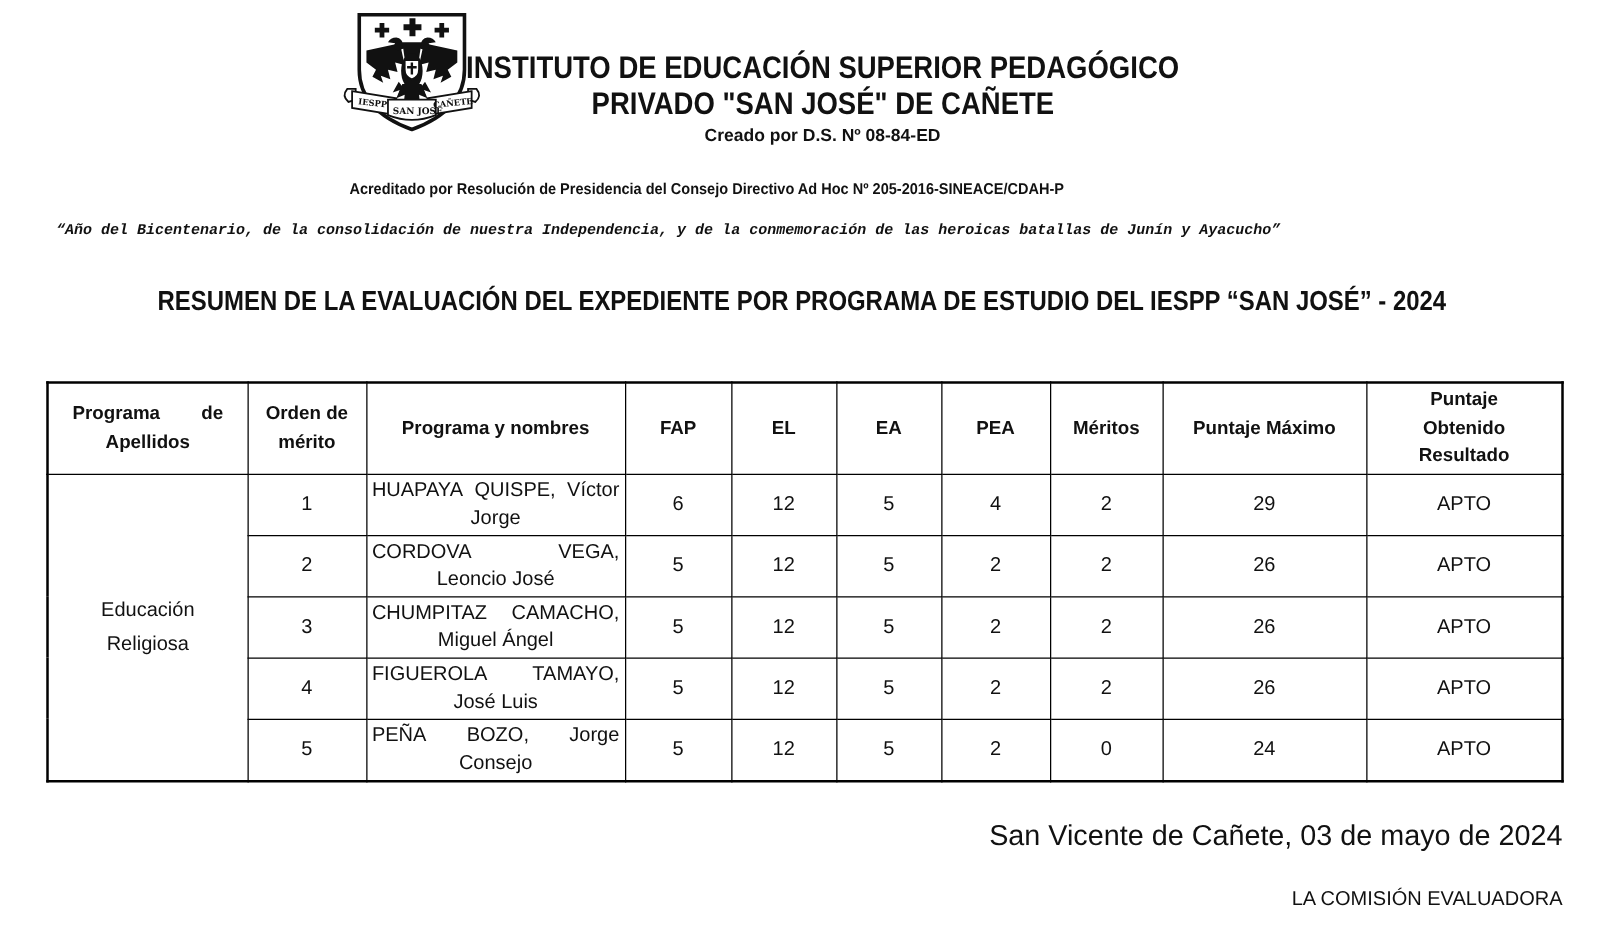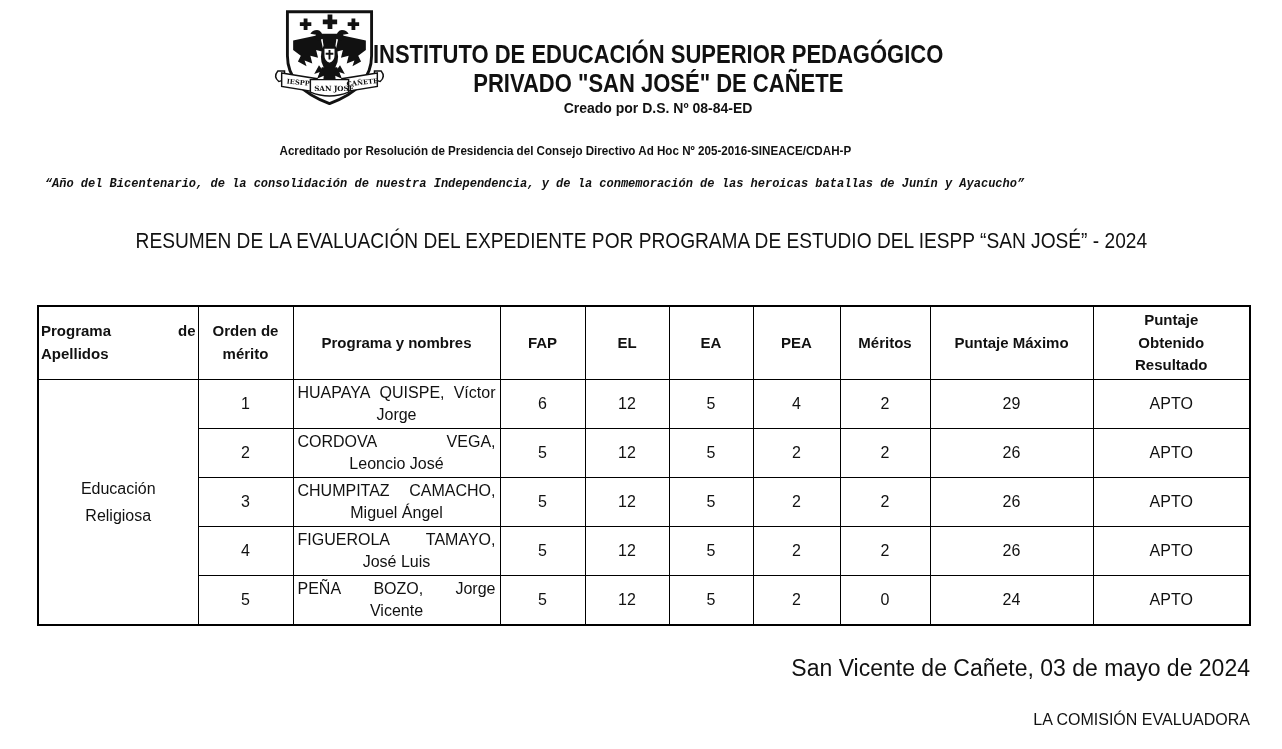--- a/index.html
+++ b/index.html
@@ -16,27 +16,27 @@
   .creado{margin-top:2px;font-size:14px;font-weight:bold}
 
   .accred{position:absolute;left:0;top:144px;width:1130px;text-align:center;font-size:12.5px;font-weight:bold;white-space:nowrap}
   .accred > span{display:inline-block;transform:scaleX(.93);transform-origin:center}
 
   .motto{position:absolute;left:0;top:177px;width:1069px;text-align:center;
          font-family:"Liberation Mono","DejaVu Sans Mono",monospace;
          font-style:italic;font-weight:bold;font-size:12px;white-space:nowrap}
 
   .doc-title{position:absolute;left:0;top:228px;width:1282px;text-align:center;
-             font-weight:normal;font-size:22px;white-space:nowrap}
+             font-weight:bold;font-size:22px;white-space:nowrap}
   .doc-title > span{display:inline-block;transform:scaleX(.87);transform-origin:center}
 
   table.results{position:absolute;left:37px;top:305px;width:1212px;border-collapse:collapse;table-layout:fixed;border:2px solid #000}
   table.results th,table.results td{border:1.6px solid #000;overflow:hidden}
   table.results th{font-size:15px;font-weight:bold;text-align:center;vertical-align:middle;height:73px;padding:2px 6px;line-height:1.5}
-  table.results th.hleft{text-align:left;padding:2px 2px}
+  table.results th.hleft{text-align:center;padding:2px 19px}
   table.results td{font-size:16px;text-align:center;vertical-align:middle;height:47px;padding:2px 4px}
   td.program{text-align:left;padding:2px 10px;font-size:15.5px;line-height:27px}
   td.name{text-align:left;padding:2px 8px;font-size:15.5px;line-height:22px}
   td.result{font-size:15.5px}
   td.result-top{vertical-align:top;padding-top:5px}
   .jline{display:flex;justify-content:space-between}
 
   .date-line{position:absolute;top:655px;right:32px;font-size:23px}
   .sign-line{position:absolute;top:711px;right:32px;font-size:16px}
 </style>
@@ -202,21 +202,21 @@
         <td class="result result-top">APTO</td>
       </tr>
       <tr>
         <td>5</td>
         <td class="name">
             <div class="jline">
               <span>PEÑA</span>
               <span>BOZO,</span>
               <span>Jorge</span>
             </div>
-            <div>Vicente</div>
+            <div>Consejo</div>
           </td>
         <td>5</td>
         <td>12</td>
         <td>5</td>
         <td>2</td>
         <td>0</td>
         <td>24</td>
         <td class="result result-top">APTO</td>
       </tr>
     </tbody>

